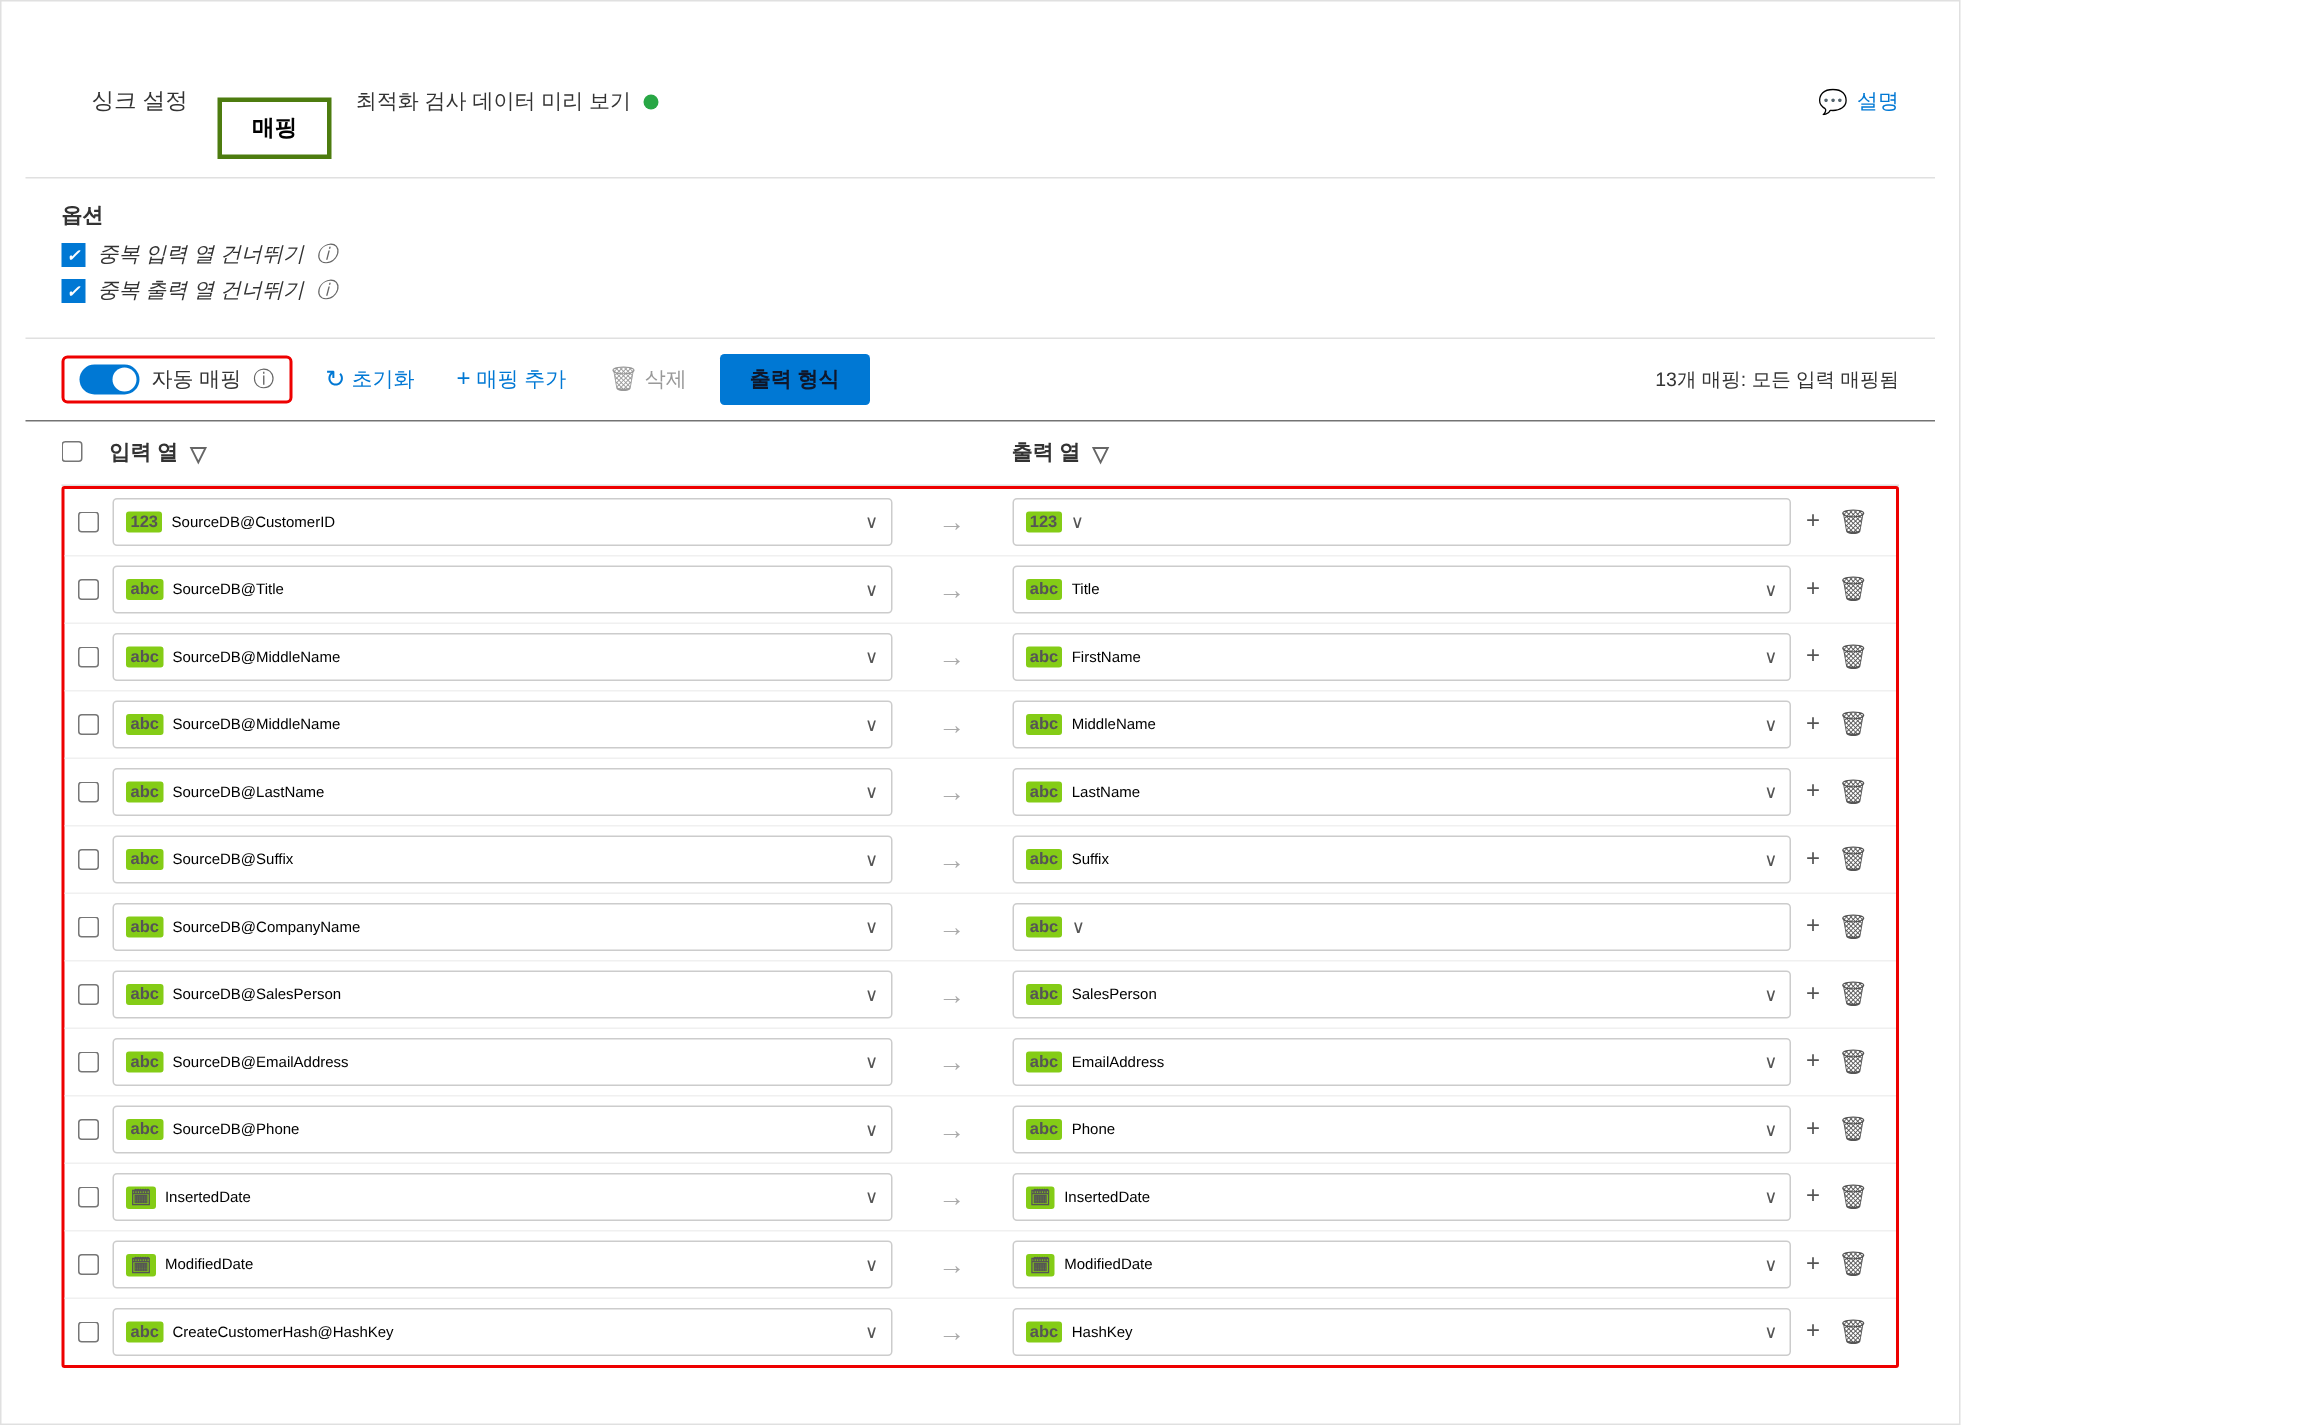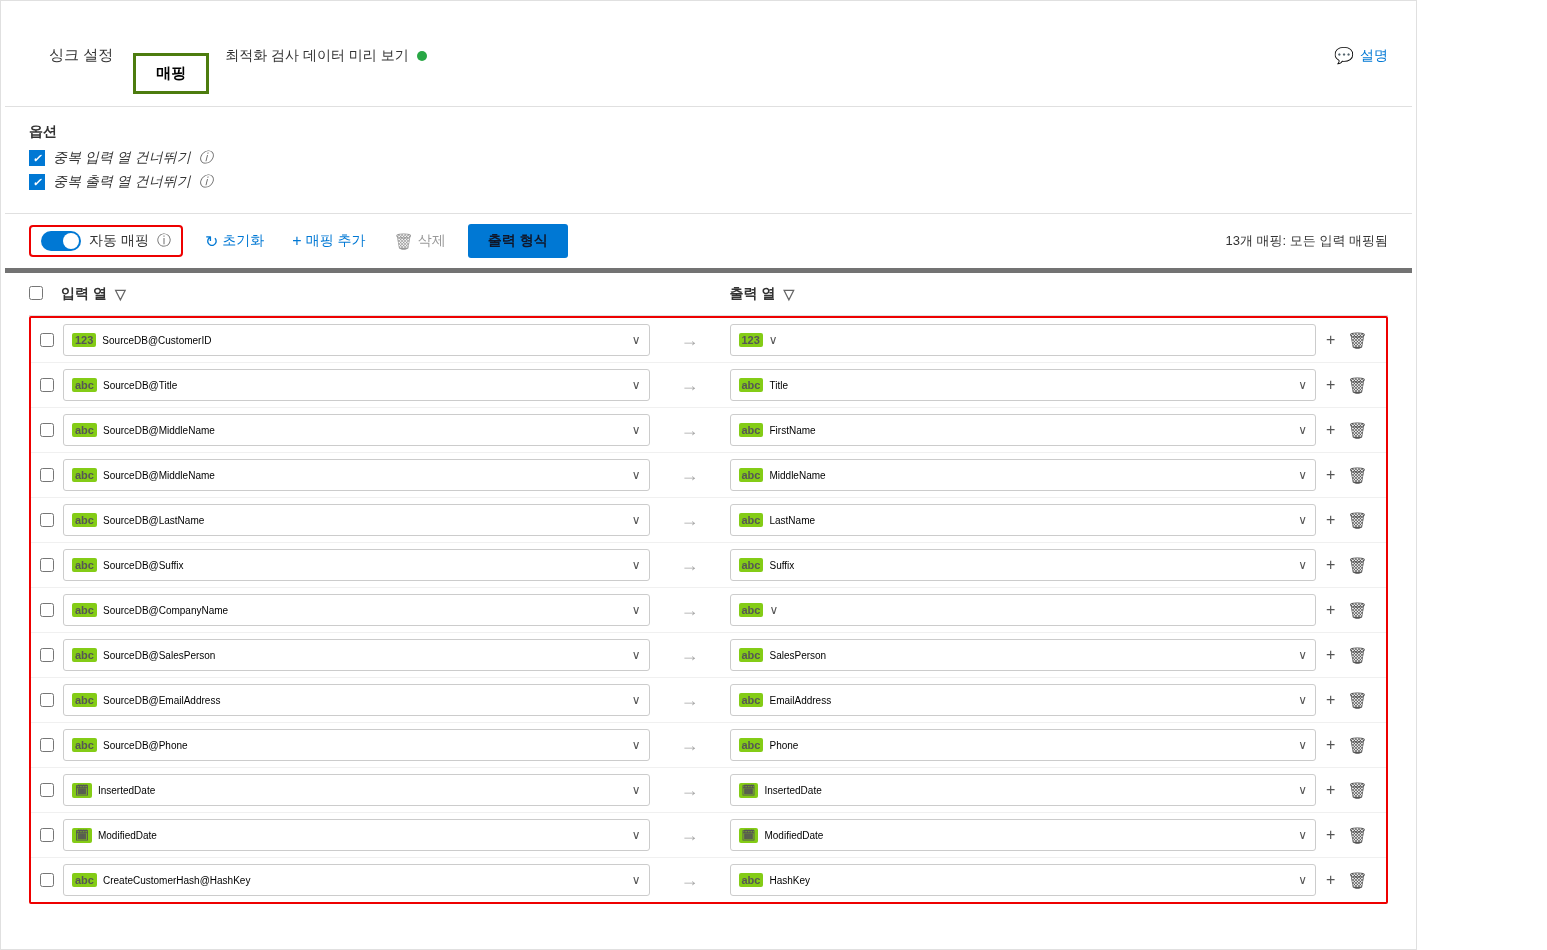--- a/index.html
+++ b/index.html
@@ -3,24 +3,24 @@
   <meta charset="utf-8">
   <style>
     * { box-sizing: border-box; margin: 0; padding: 0; }
     body {
       font-family: 'Segoe UI', Arial, sans-serif;
       font-size: 14px;
       background: #fff;
       color: #333;
     }
     .container {
-      width: 1417px;
+      width: 1307px;
       min-height: 950px;
       background: #fff;
-      padding: 4px;
+      padding: 16px;
       border: 1px solid #e0e0e0;
     }
 
     
     .tab-bar {
       display: flex;
       align-items: center;
       padding: 12px 24px;
       border-bottom: 1px solid #e0e0e0;
       gap: 0;
@@ -105,21 +105,21 @@
       color: #666;
       font-size: 14px;
       cursor: pointer;
     }
 
     
     .toolbar {
       display: flex;
       align-items: center;
       padding: 10px 24px;
-      border-bottom: 5px solid #737373;
+      border-bottom: 1px solid #737373;
       gap: 16px;
     }
     .toggle-container {
       display: flex;
       align-items: center;
       gap: 8px;
       border: 2px solid #e00;
       padding: 4px 10px;
       border-radius: 4px;
     }

